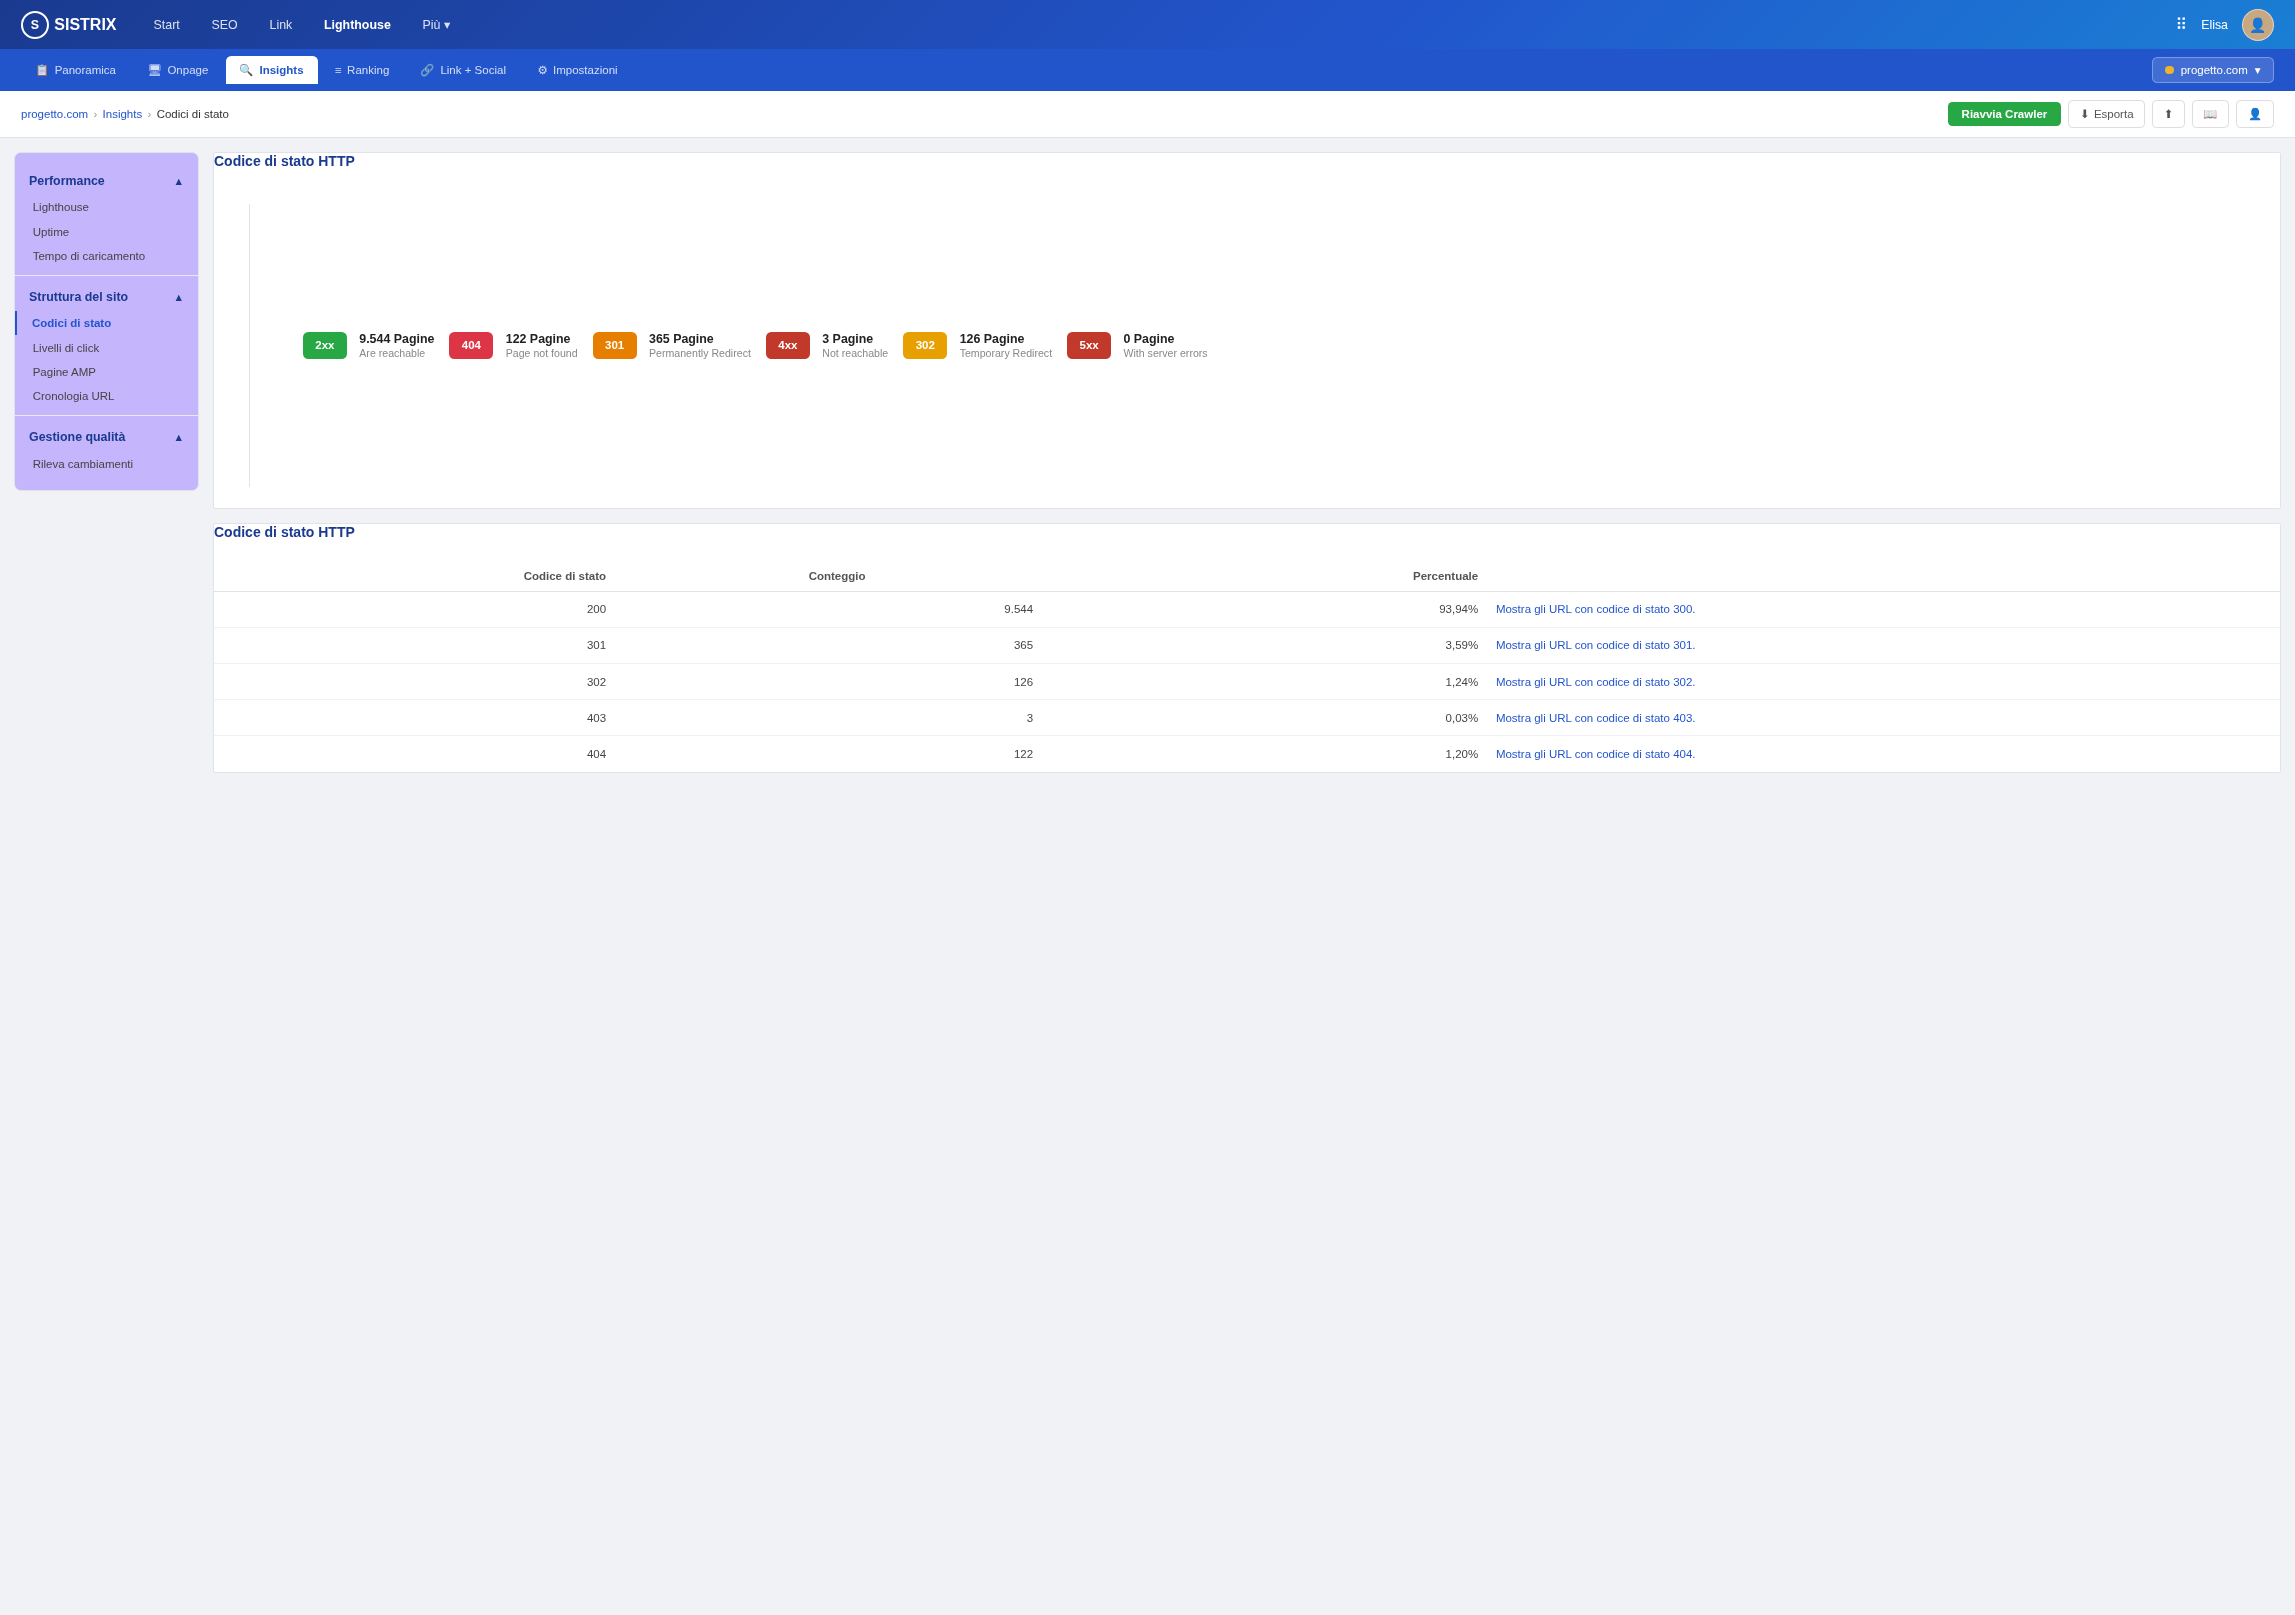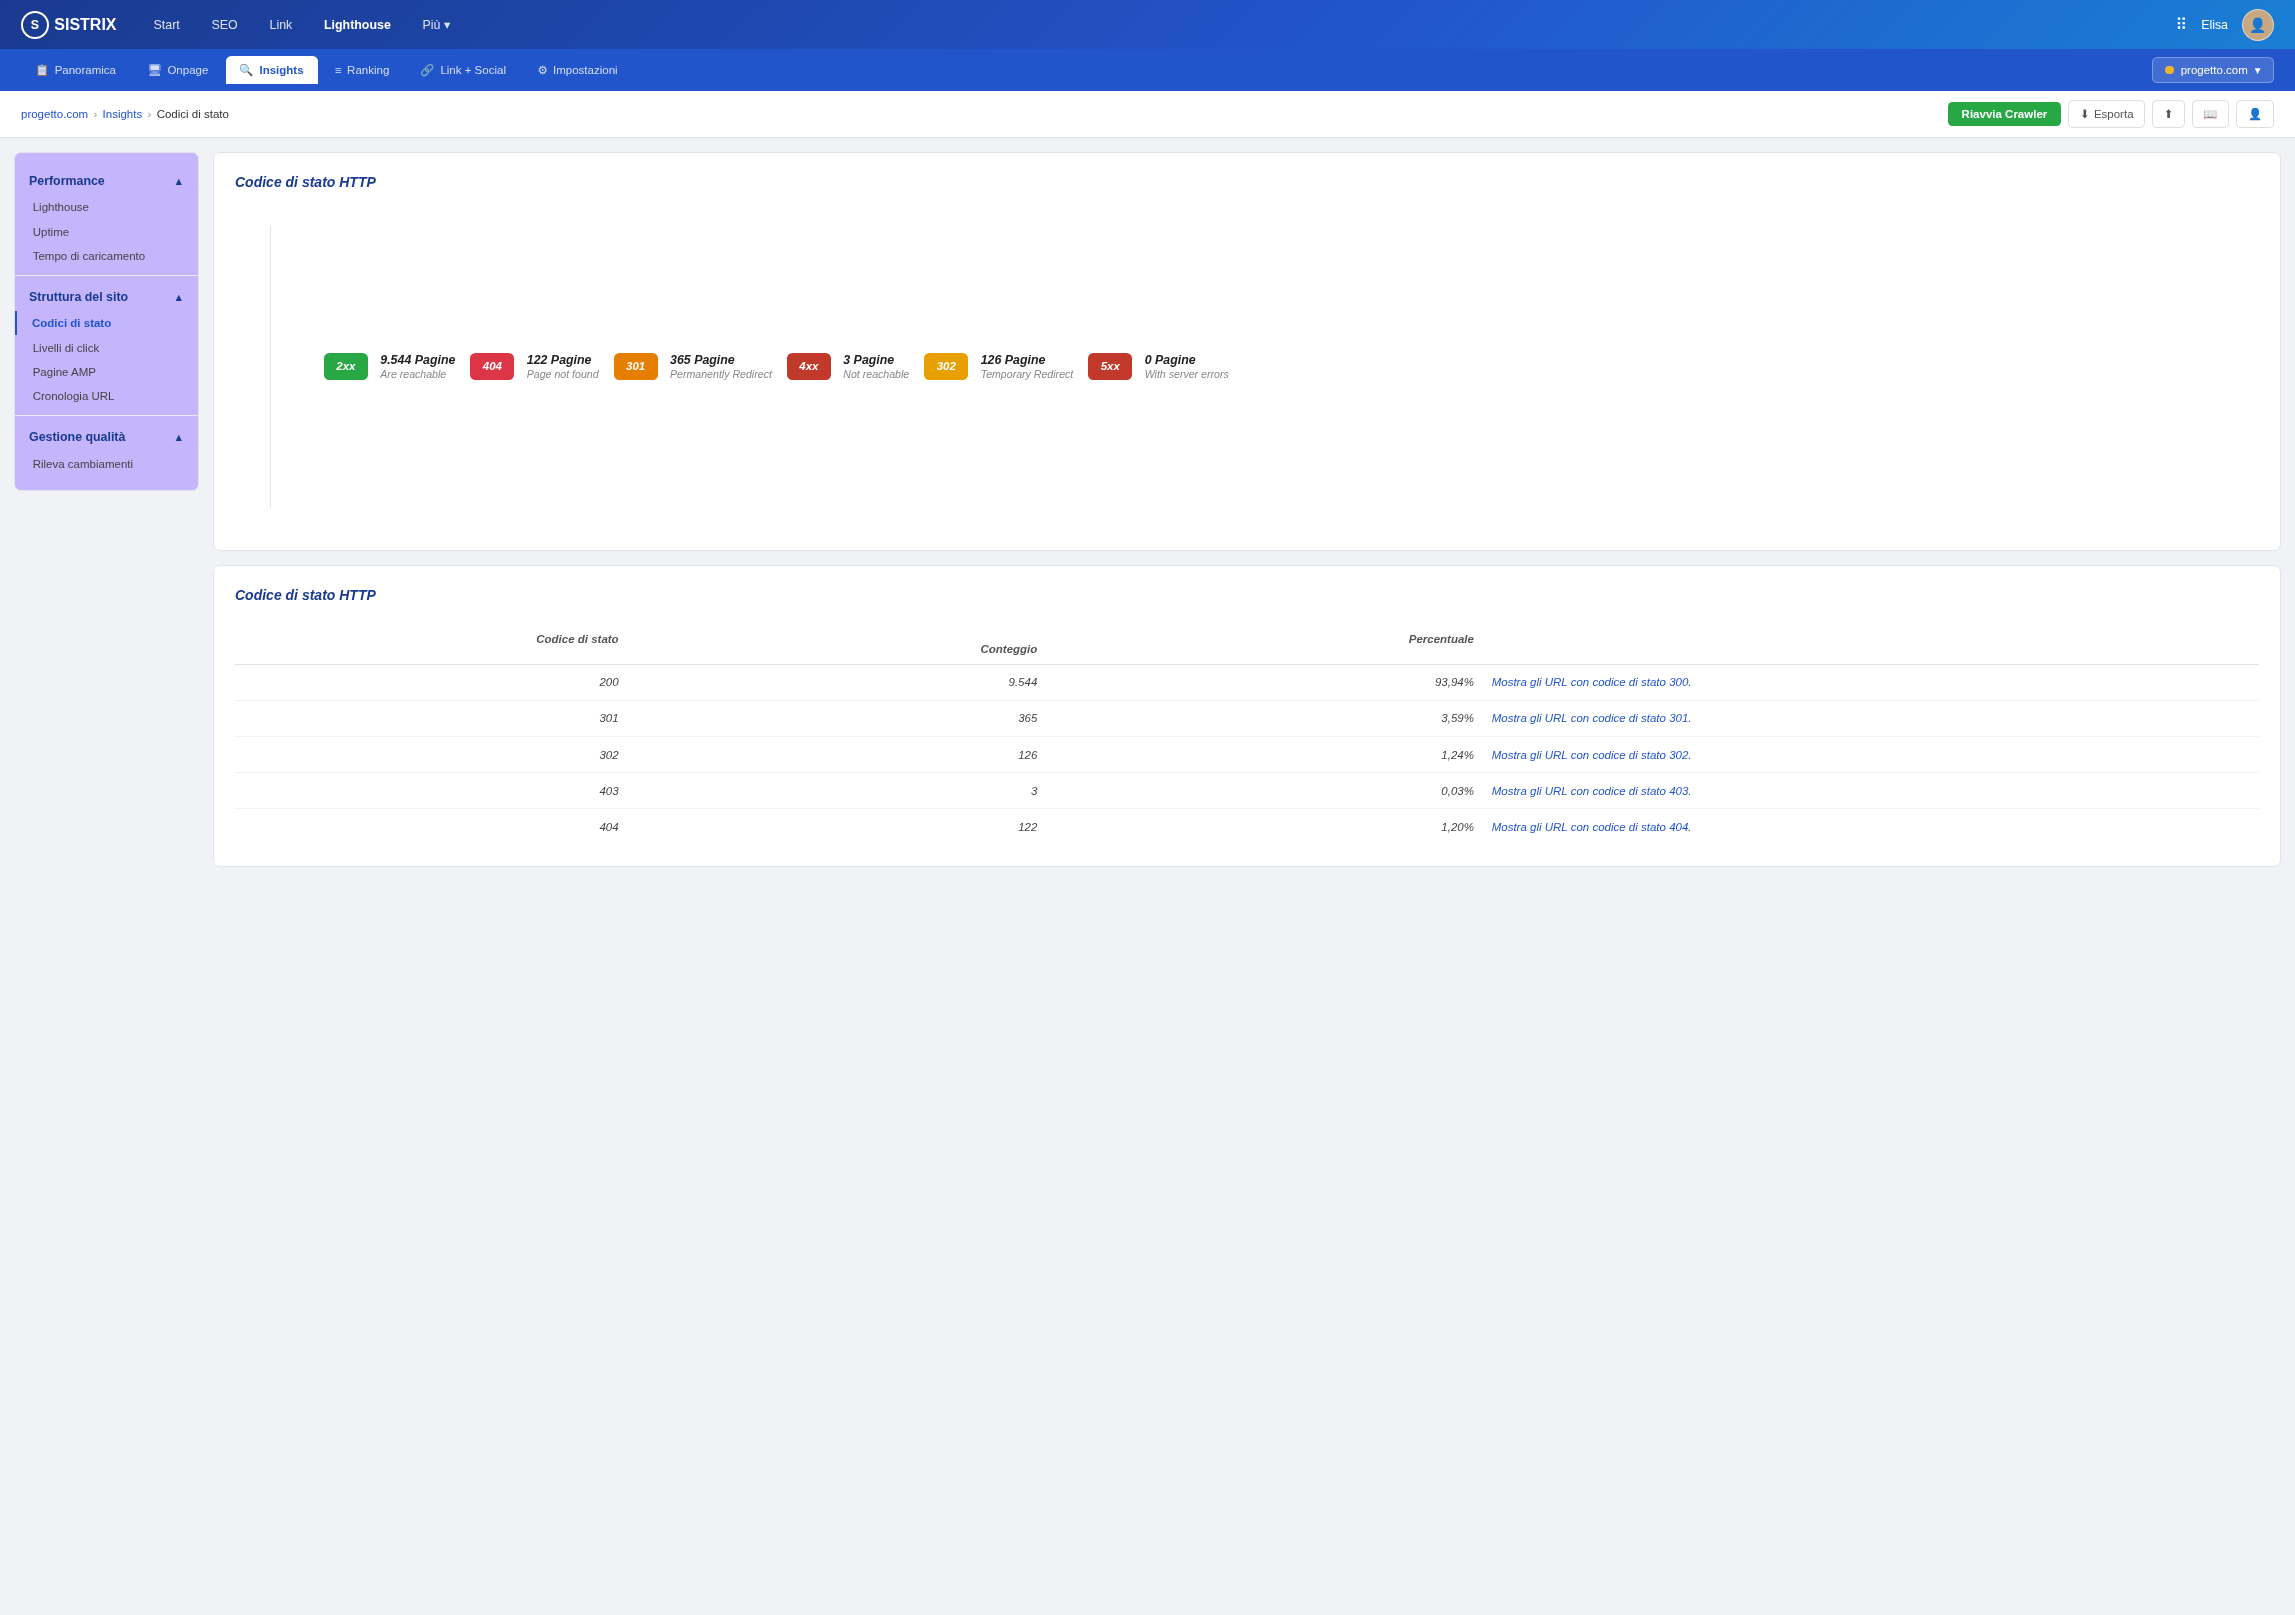--- a/index.html
+++ b/index.html
@@ -61,21 +61,21 @@
     }
     .sidebar-item {
       padding: 6.2px 14px 6.2px 17.7px; color: #444; font-size: 11.5px; cursor: pointer;
     }
     .sidebar-item.active { color: #2255cc; font-weight: 600; border-left: 2.6px solid #2255cc; padding-left: 15px; }
     .sidebar-divider { height: 0.9px; background: #e8eaf0; margin: 7px 0; }
     .chevron { font-size: 10.6px; }
 
     
     .content { flex: 1; }
-    .card { background: white; border-radius: 7px; border: 0.9px solid #e0e4ea; padding: 21px; margin-bottom: 14px; font-style: italic; }
+    .card { background: white; border-radius: 2px; border: 0.9px solid #e0e4ea; margin-bottom: 14px; }
     .card-title { font-size: 14px; font-weight: 700; color: #1a3a8f; margin-bottom: 21px; }
 
     
     .chart-section { display: flex; align-items: center; gap: 53px; padding: 14px 0 21px 35px; }
     .donut-wrap { position: relative; width: 177px; height: 177px; }
     .donut-center { position: absolute; top: 50%; left: 50%; transform: translate(-50%, -50%); text-align: center; }
     .donut-num { font-size: 23px; font-weight: 700; color: #222; }
     .donut-label { font-size: 10.6px; color: #888; }
 
     
@@ -95,21 +95,21 @@
     .legend-count { font-weight: 700; color: #222; font-size: 12.4px; }
     .legend-desc { font-size: 10.6px; color: #888; margin-top: 0.9px; }
 
     
     .chart-divider { width: 0.9px; background: #e0e4ea; height: 283px; align-self: center; }
 
     
     .table-section { }
     .table-header-row { display: flex; padding: 8.8px 0; border-bottom: 1.8px solid #e0e4ea; margin-bottom: 0; }
     .table-col-code { flex: 1; text-align: right; padding-right: 35px; font-weight: 600; color: #555; font-size: 11.5px; }
-    .table-col-count { flex: 1; text-align: right; padding-right: 53px; font-weight: 600; color: #555; font-size: 11.5px; margin-top: 10px; }
+    .table-col-count { flex: 1; text-align: center; padding-right: 53px; font-weight: 600; color: #555; font-size: 11.5px; }
     .table-col-pct { flex: 1; text-align: right; padding-right: 17.7px; font-weight: 600; color: #555; font-size: 11.5px; }
     .table-col-link { flex: 2; font-weight: 600; color: #555; font-size: 11.5px; }
     .table-row { display: flex; padding: 10.6px 0; border-bottom: 0.9px solid #f0f2f5; align-items: center; }
     .table-row:last-child { border-bottom: none; }
     .table-cell-code { flex: 1; text-align: right; padding-right: 35px; color: #444; font-size: 11.5px; }
     .table-cell-count { flex: 1; text-align: right; padding-right: 53px; color: #444; font-size: 11.5px; }
     .table-cell-pct { flex: 1; text-align: right; padding-right: 17.7px; color: #444; font-size: 11.5px; }
     .table-cell-link { flex: 2; }
     .table-link { color: #2255cc; font-size: 11.5px; cursor: pointer; text-decoration: none; }
 

